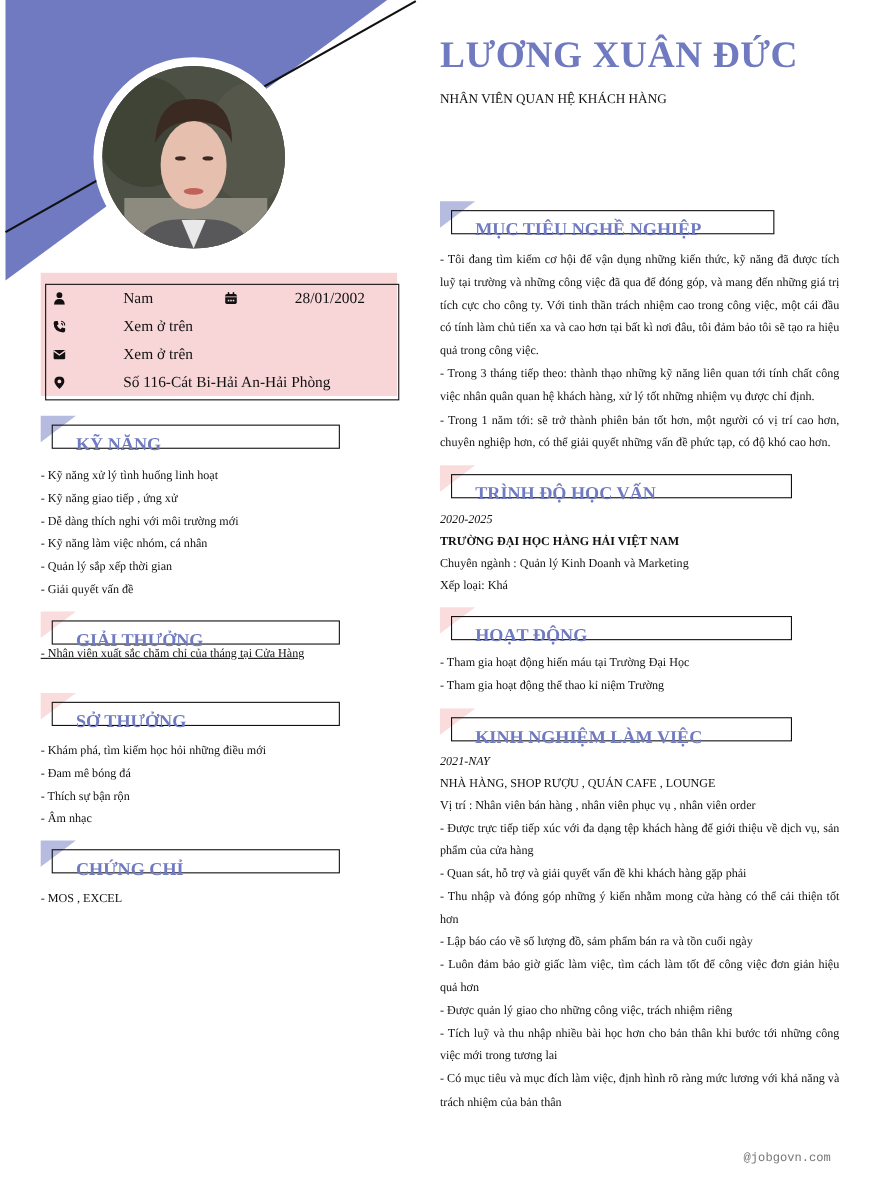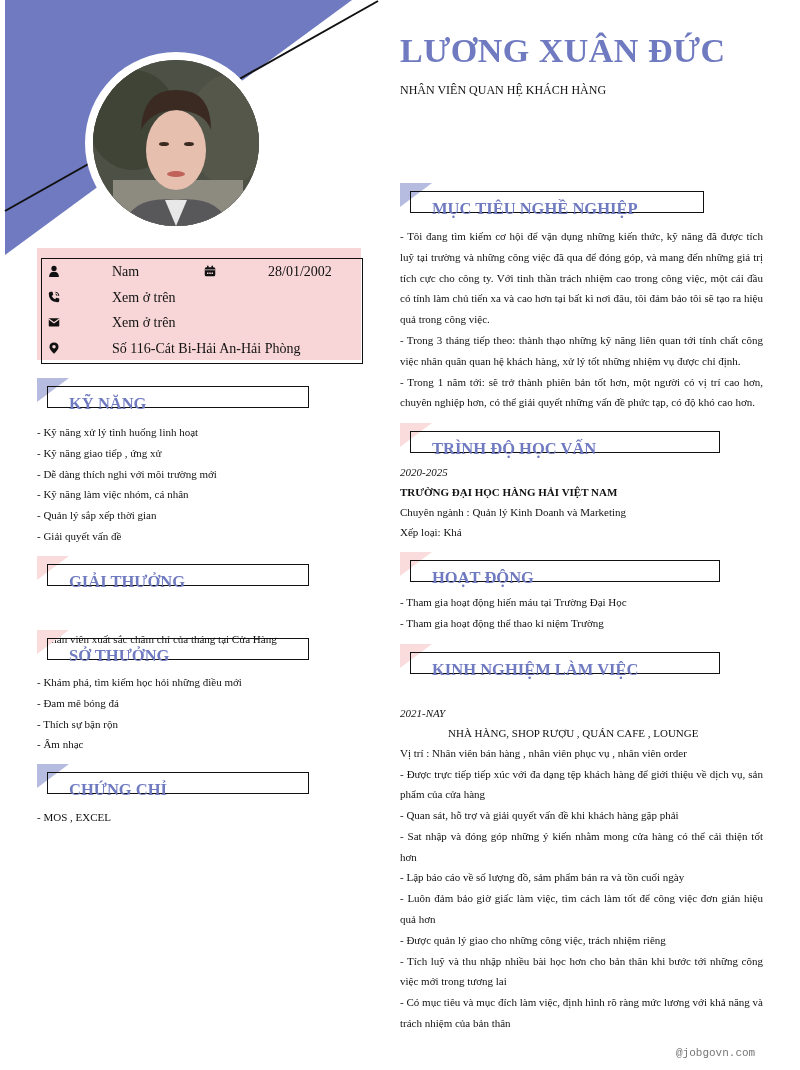--- a/index.html
+++ b/index.html
@@ -149,21 +149,21 @@
   <div class="li">- Kỹ năng làm việc nhóm, cá nhân</div>
   <div class="li">- Quản lý sắp xếp thời gian</div>
   <div class="li">- Giải quyết vấn đề</div>
 </div>
 
 <div class="sec" style="left:37px; top:556px; width:272px;">
   <div class="tri" style="border-width:24px 32px 0 0; border-color:#fadcdc transparent transparent transparent;"></div>
   <div class="box" style="width:262px;"></div>
   <div class="title">GIẢI THƯỞNG</div>
 </div>
-<div class="text list-left" style="left:37px; top:629px;">
+<div class="text list-left" style="left:37px; top:584px;text-decoration:underline;">
   <div class="li">- Nhân viên xuất sắc chăm chỉ của tháng tại Cửa Hàng</div>
 </div>
 
 <div class="sec" style="left:37px; top:630px; width:272px;">
   <div class="tri" style="border-width:24px 32px 0 0; border-color:#fadcdc transparent transparent transparent;"></div>
   <div class="box" style="width:262px;"></div>
   <div class="title">SỞ THƯỞNG</div>
 </div>
 <div class="text list-left" style="left:37px; top:672px;">
   <div class="li">- Khám phá, tìm kiếm học hỏi những điều mới</div>
@@ -213,26 +213,26 @@
   <div>- Tham gia hoạt động hiến máu tại Trường Đại Học</div>
   <div>- Tham gia hoạt động thể thao kỉ niệm Trường</div>
 </div>
 
 <div class="sec" style="left:400px; top:644px; width:320px;padding-left:32px;">
   <div class="tri" style="border-width:24px 32px 0 0; border-color:#fadcdc transparent transparent transparent;"></div>
   <div class="box" style="width:310px;"></div>
   <div class="title">KINH NGHIỆM LÀM VIỆC</div>
 </div>
 <div class="right-col" style="top:683px;">
-  <div class="italic" style="line-height:19.5px;margin-top:21px;">2021-NAY</div>
-  <div style="line-height:19.5px;margin-left:48px;">NHÀ HÀNG, SHOP RƯỢU , QUÁN CAFE , LOUNGE</div>
+  <div class="italic" style="line-height:19.5px;">2021-NAY</div>
+  <div style="line-height:19.5px;">NHÀ HÀNG, SHOP RƯỢU , QUÁN CAFE , LOUNGE</div>
   <div style="line-height:20.5px;">Vị trí : Nhân viên bán hàng , nhân viên phục vụ , nhân viên order</div>
   <div class="justify">- Được trực tiếp tiếp xúc với đa dạng tệp khách hàng để giới thiệu về dịch vụ, sản phẩm của cửa hàng</div>
   <div class="justify">- Quan sát, hỗ trợ và giải quyết vấn đề khi khách hàng gặp phải</div>
-  <div class="justify">- Sat nhập và đóng góp những ý kiến nhằm mong cửa hàng có thể cải thiện tốt hơn</div>
+  <div class="justify">- Thu nhập và đóng góp những ý kiến nhằm mong cửa hàng có thể cải thiện tốt hơn</div>
   <div class="justify">- Lập báo cáo về số lượng đồ, sảm phẩm bán ra và tồn cuối ngày</div>
   <div class="justify">- Luôn đảm bảo giờ giấc làm việc, tìm cách làm tốt để công việc đơn giản hiệu quả hơn</div>
   <div class="justify">- Được quản lý giao cho những công việc, trách nhiệm riêng</div>
   <div class="justify">- Tích luỹ và thu nhập nhiều bài học hơn cho bản thân khi bước tới những công việc mới trong tương lai</div>
   <div class="justify">- Có mục tiêu và mục đích làm việc, định hình rõ ràng mức lương với khả năng và trách nhiệm của bản thân</div>
 </div>
 
 <div class="footer">@jobgovn.com</div>
 
 </body></html>

